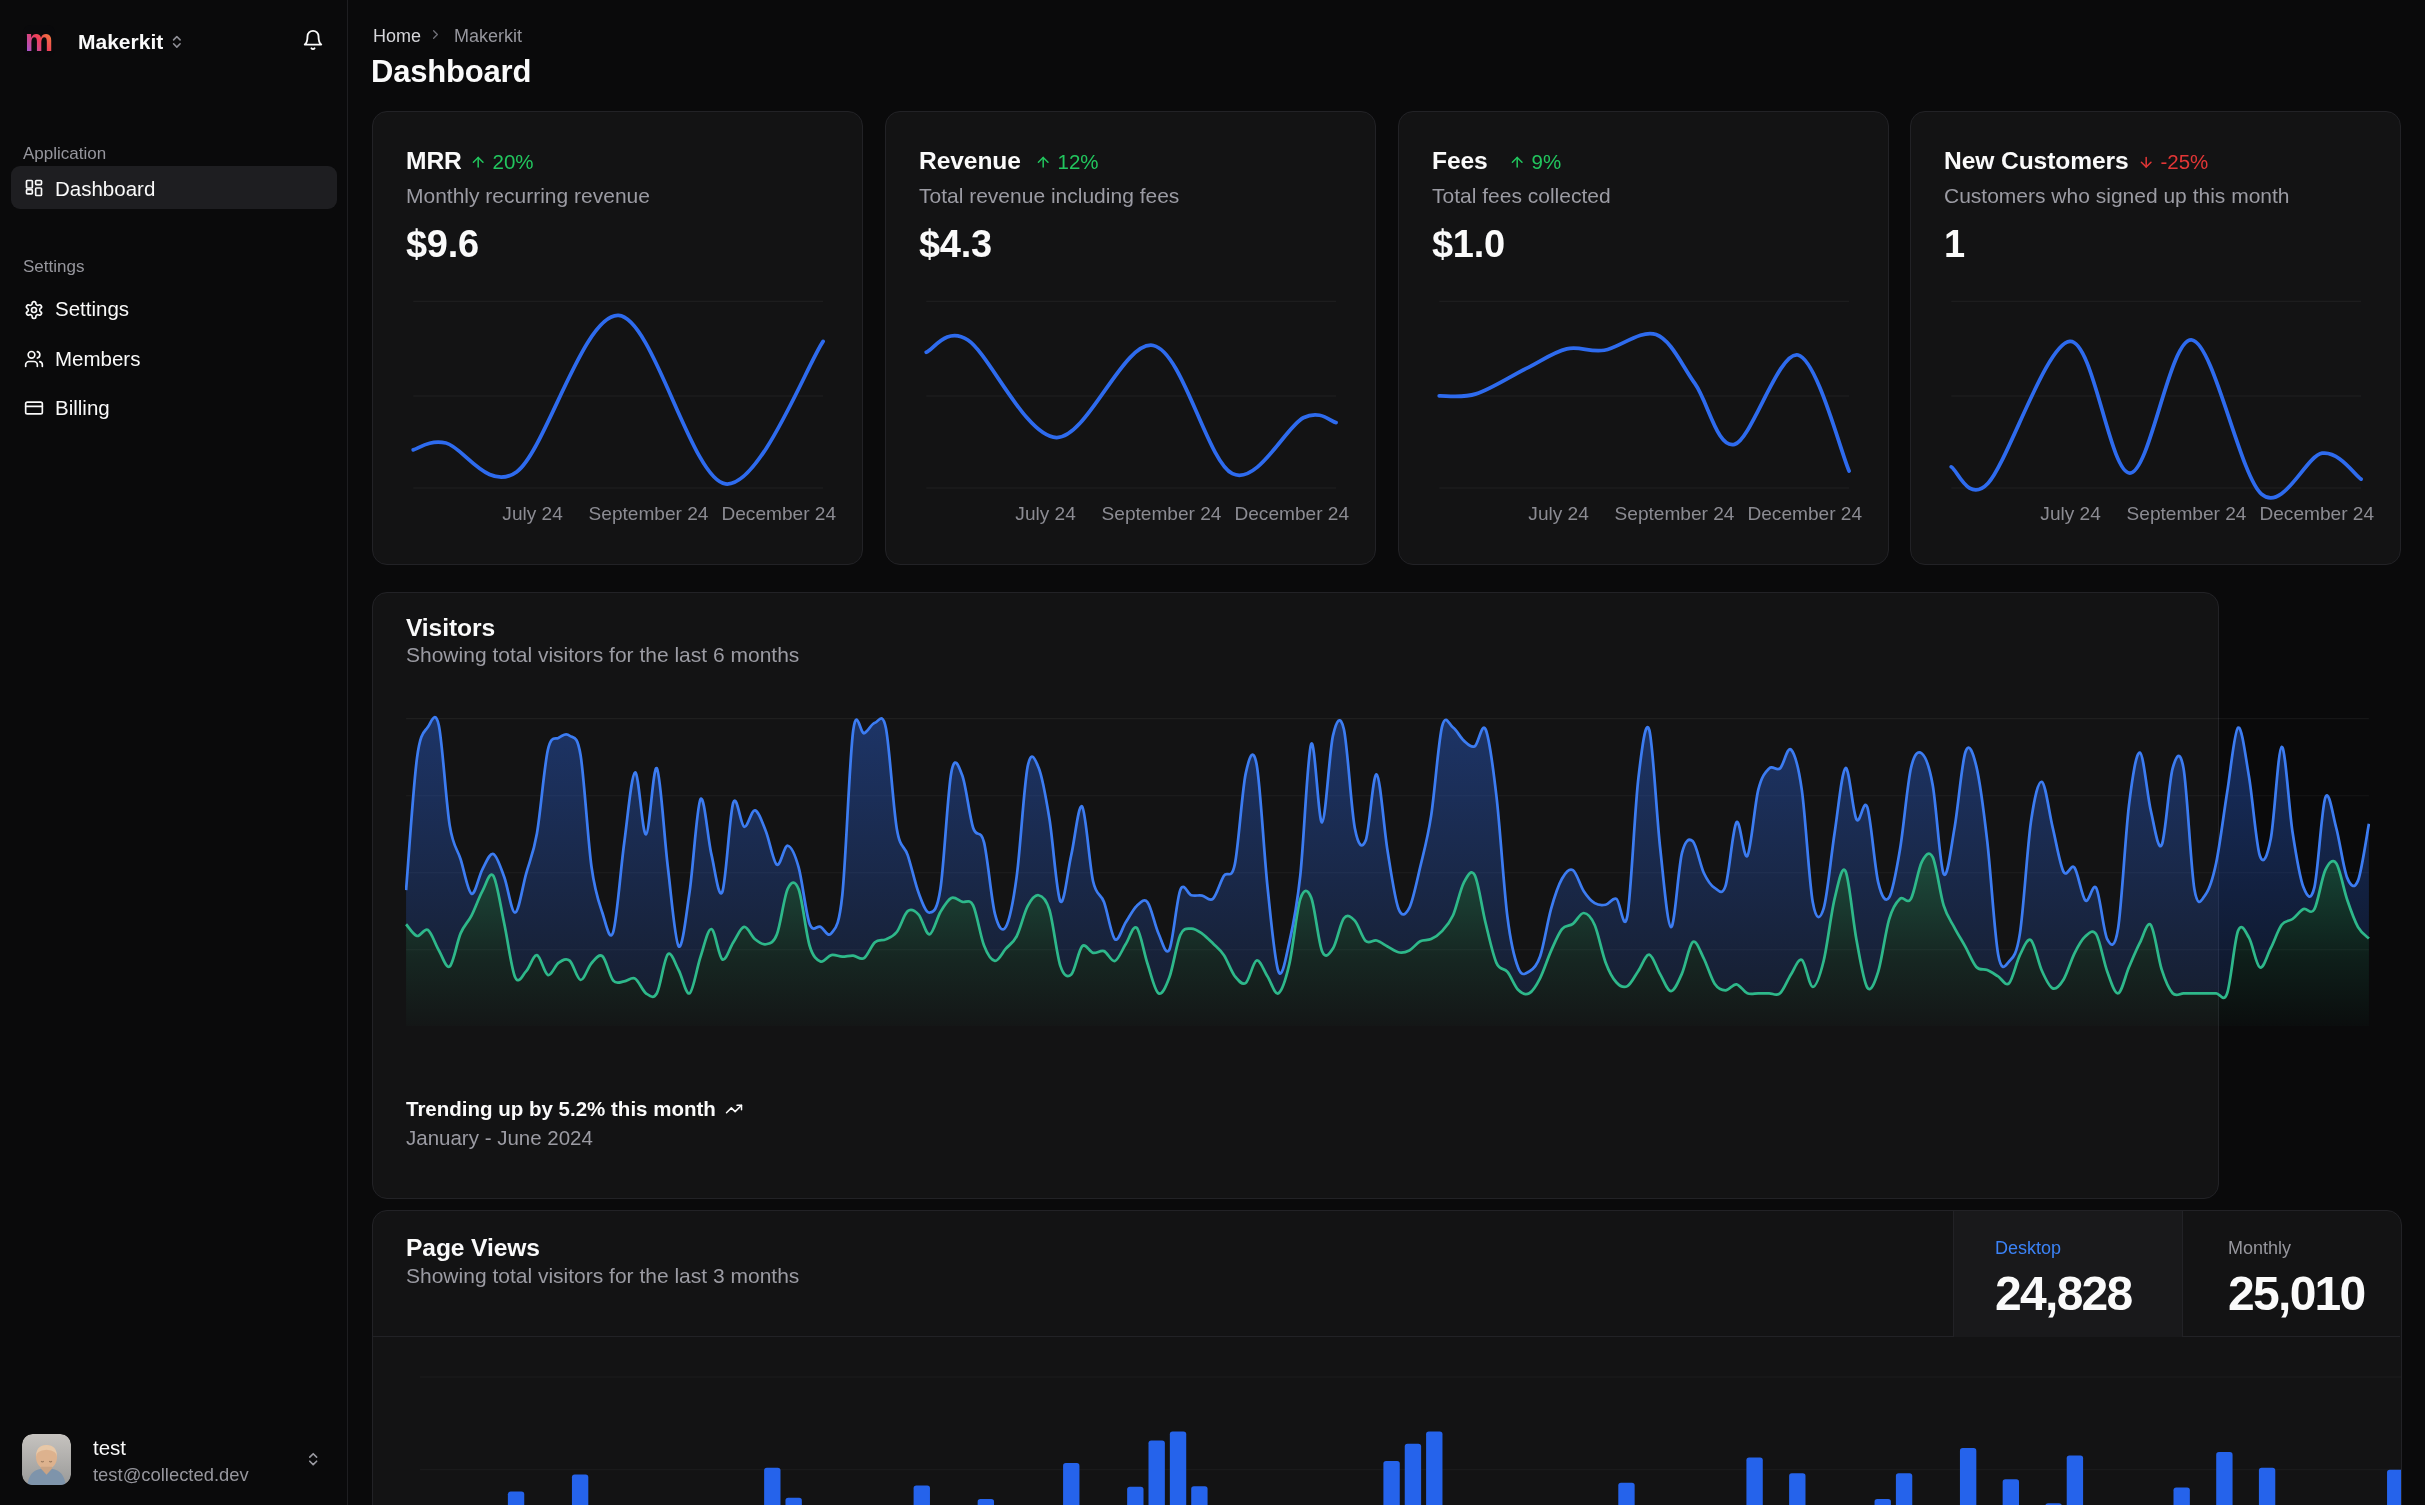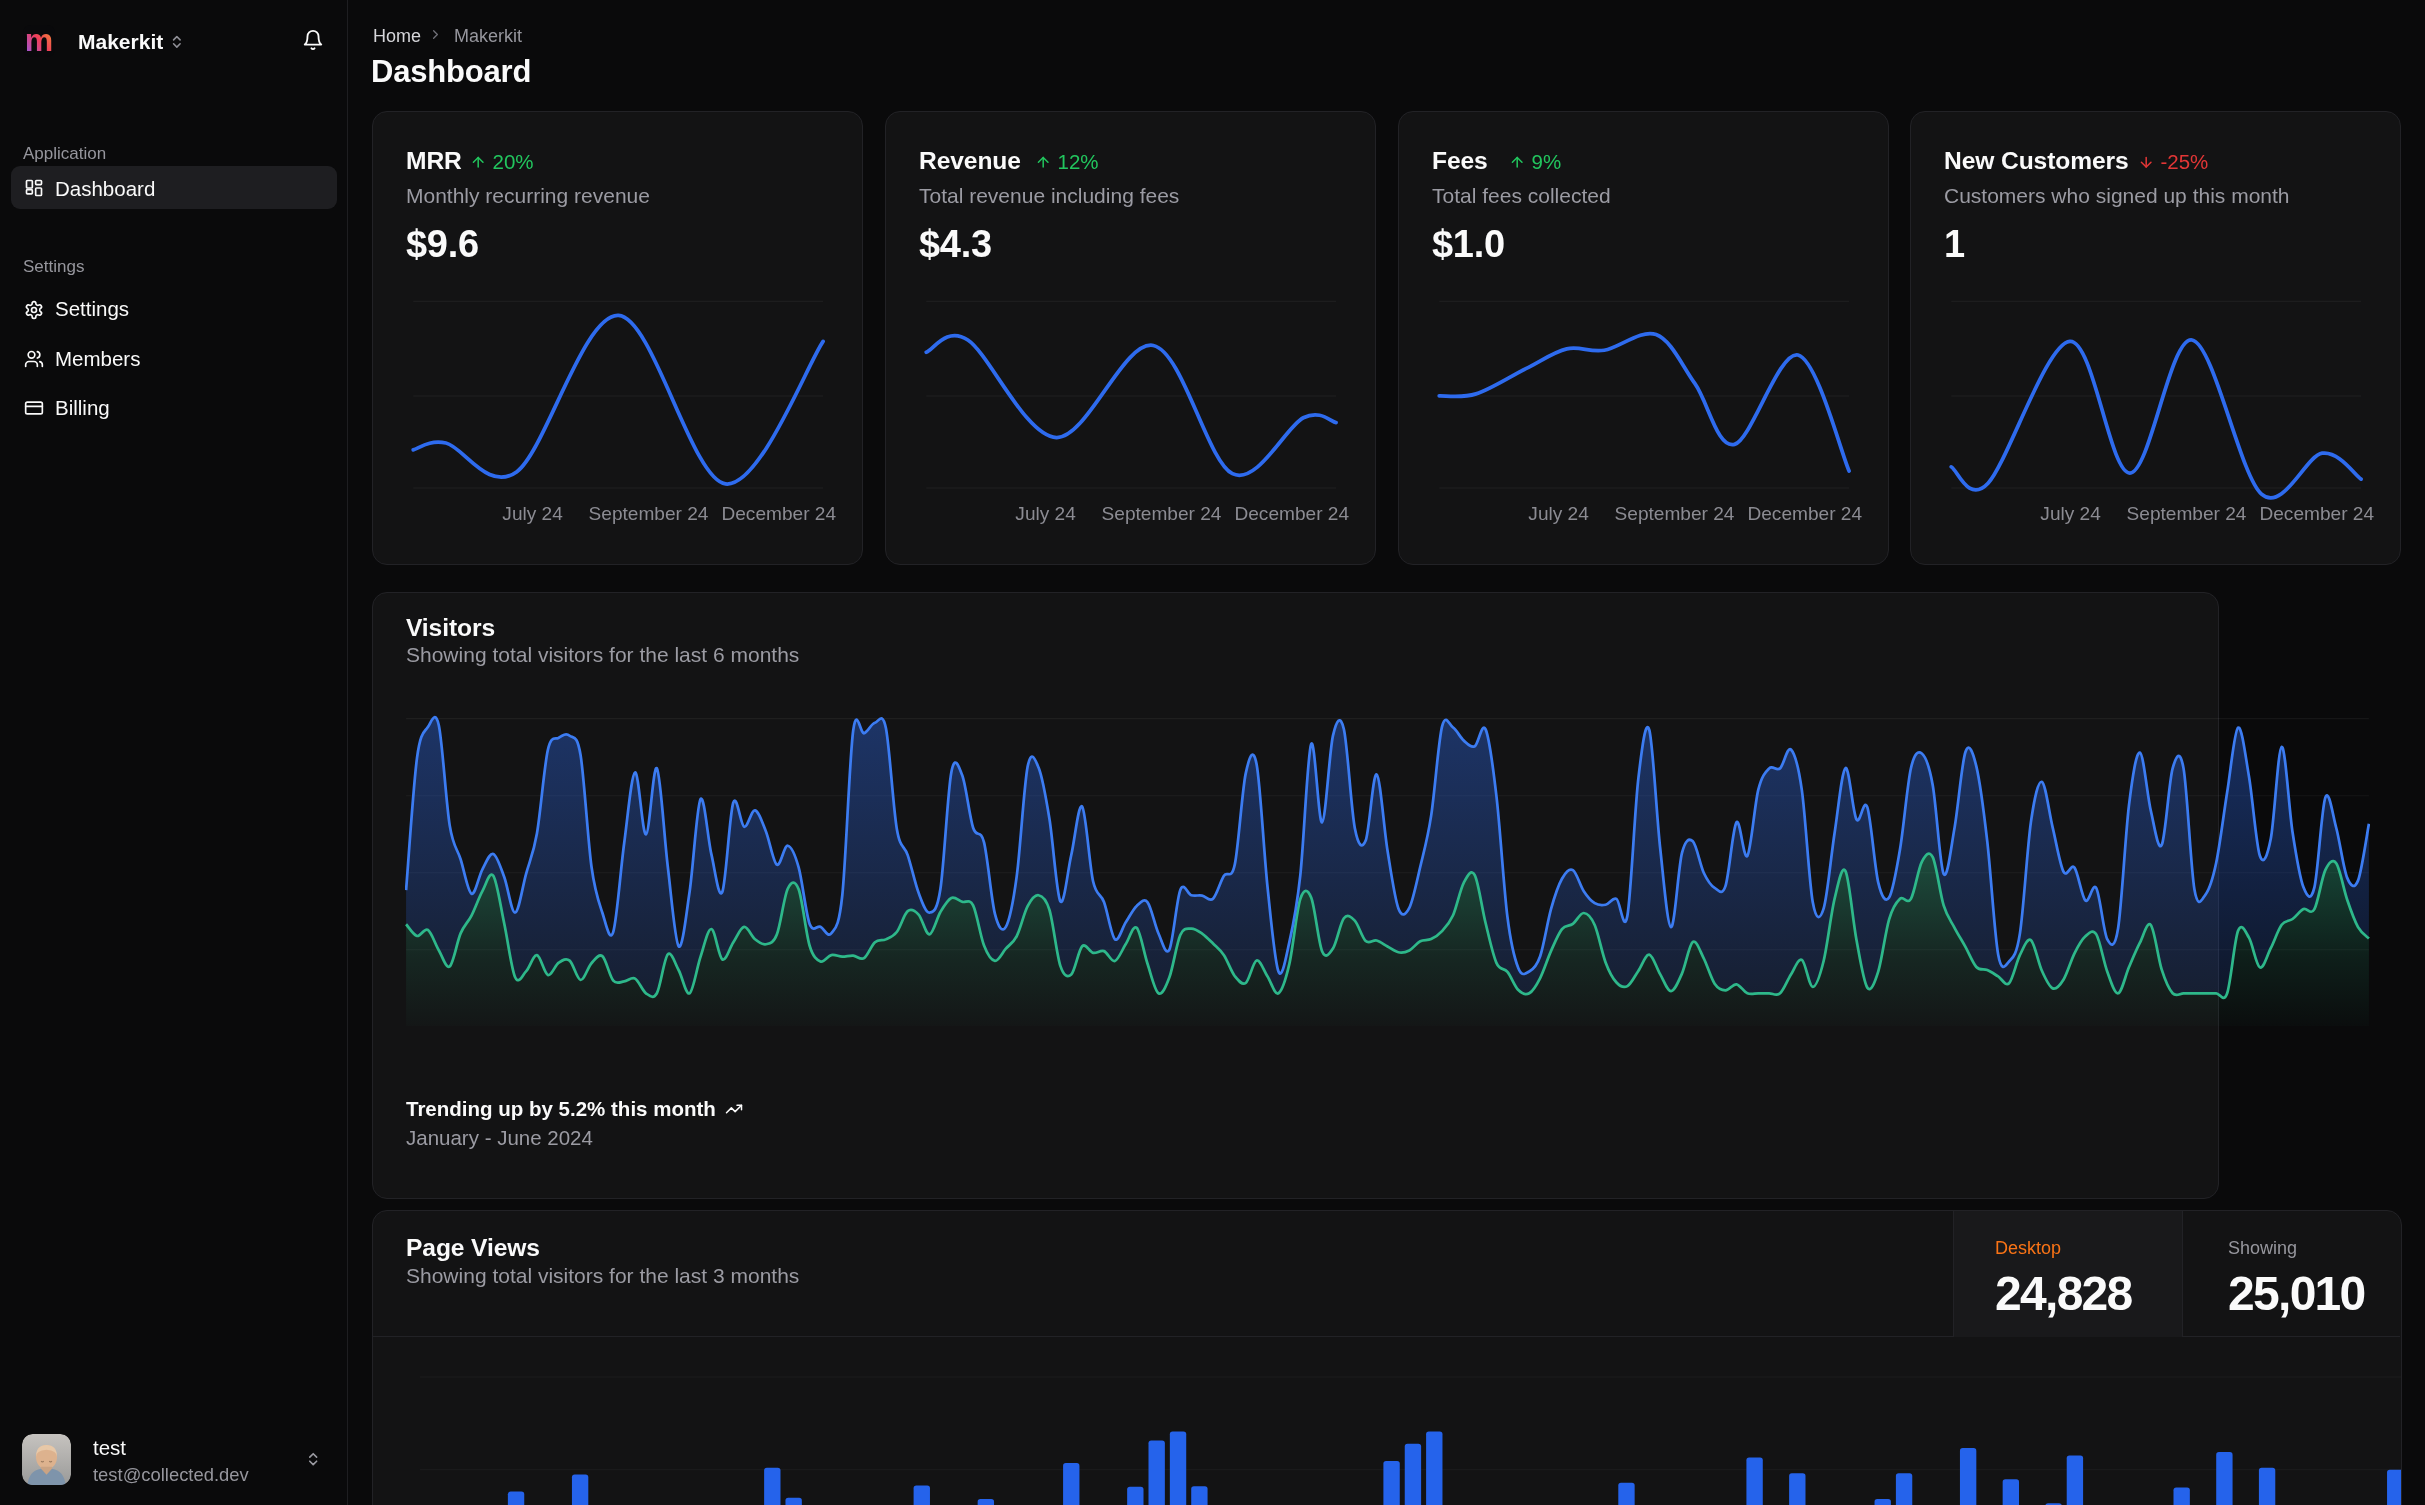--- a/index.html
+++ b/index.html
@@ -187,23 +187,23 @@
         <polyline points="22 7 13.5 15.5 8.5 10.5 2 17"></polyline>
         <polyline points="16 7 22 7 22 13"></polyline>
       </svg></div>
     <div class="csub" style="left:33px;top:533px;font-size:20.5px;">January - June 2024</div>
   </div>
 <div class="card" style="left:372px;top:1210px;width:2030px;height:478px;overflow:hidden;">
     <div style="position:absolute;left:0;top:0;width:2027px;height:126px;border-bottom:1.4px solid #222226;"></div>
     <div class="ctit" style="left:33px;top:23px;">Page Views</div>
     <div class="csub" style="left:33px;top:53px;">Showing total visitors for the last 3 months</div>
     <div style="position:absolute;left:1580px;top:0;width:230px;height:126px;background:#19191b;border-left:1.4px solid #222226;border-right:1.4px solid #222226;"></div>
-    <div style="position:absolute;left:1622px;top:27px;font-size:18px;color:#f97316;">Desktop</div>
+    <div style="position:absolute;left:1622px;top:27px;font-size:18px;color:#3b82f6;">Desktop</div>
     <div style="position:absolute;left:1622px;top:59px;font-size:48px;font-weight:700;color:#fafafa;letter-spacing:-1.7px;line-height:1;">24,828</div>
-    <div style="position:absolute;left:1855px;top:27px;font-size:18px;color:#96969d;">Showing</div>
+    <div style="position:absolute;left:1855px;top:27px;font-size:18px;color:#96969d;">Monthly</div>
     <div style="position:absolute;left:1855px;top:59px;font-size:48px;font-weight:700;color:#fafafa;letter-spacing:-1.7px;line-height:1;">25,010</div>
     <svg style="position:absolute;left:47px;top:144px;" width="1986" height="338" viewBox="0 0 2911 495">
       <line x1="-27" x2="2911" y1="32" y2="32" stroke="#ffffff" stroke-opacity="0.045" stroke-width="1.5"></line>
       <line x1="-27" x2="2911" y1="168" y2="168" stroke="#ffffff" stroke-opacity="0.045" stroke-width="1.5"></line>
       <rect x="3.6" y="283.7" width="24" height="211.3" rx="4" fill="#2563eb"></rect>
       <rect x="34.9" y="283.1" width="24" height="211.9" rx="4" fill="#2563eb"></rect>
       <rect x="66.2" y="338.1" width="24" height="156.9" rx="4" fill="#2563eb"></rect>
       <rect x="97.5" y="381.3" width="24" height="113.7" rx="4" fill="#2563eb"></rect>
       <rect x="128.8" y="200.0" width="24" height="295.0" rx="4" fill="#2563eb"></rect>
       <rect x="160.1" y="362.9" width="24" height="132.1" rx="4" fill="#2563eb"></rect>

